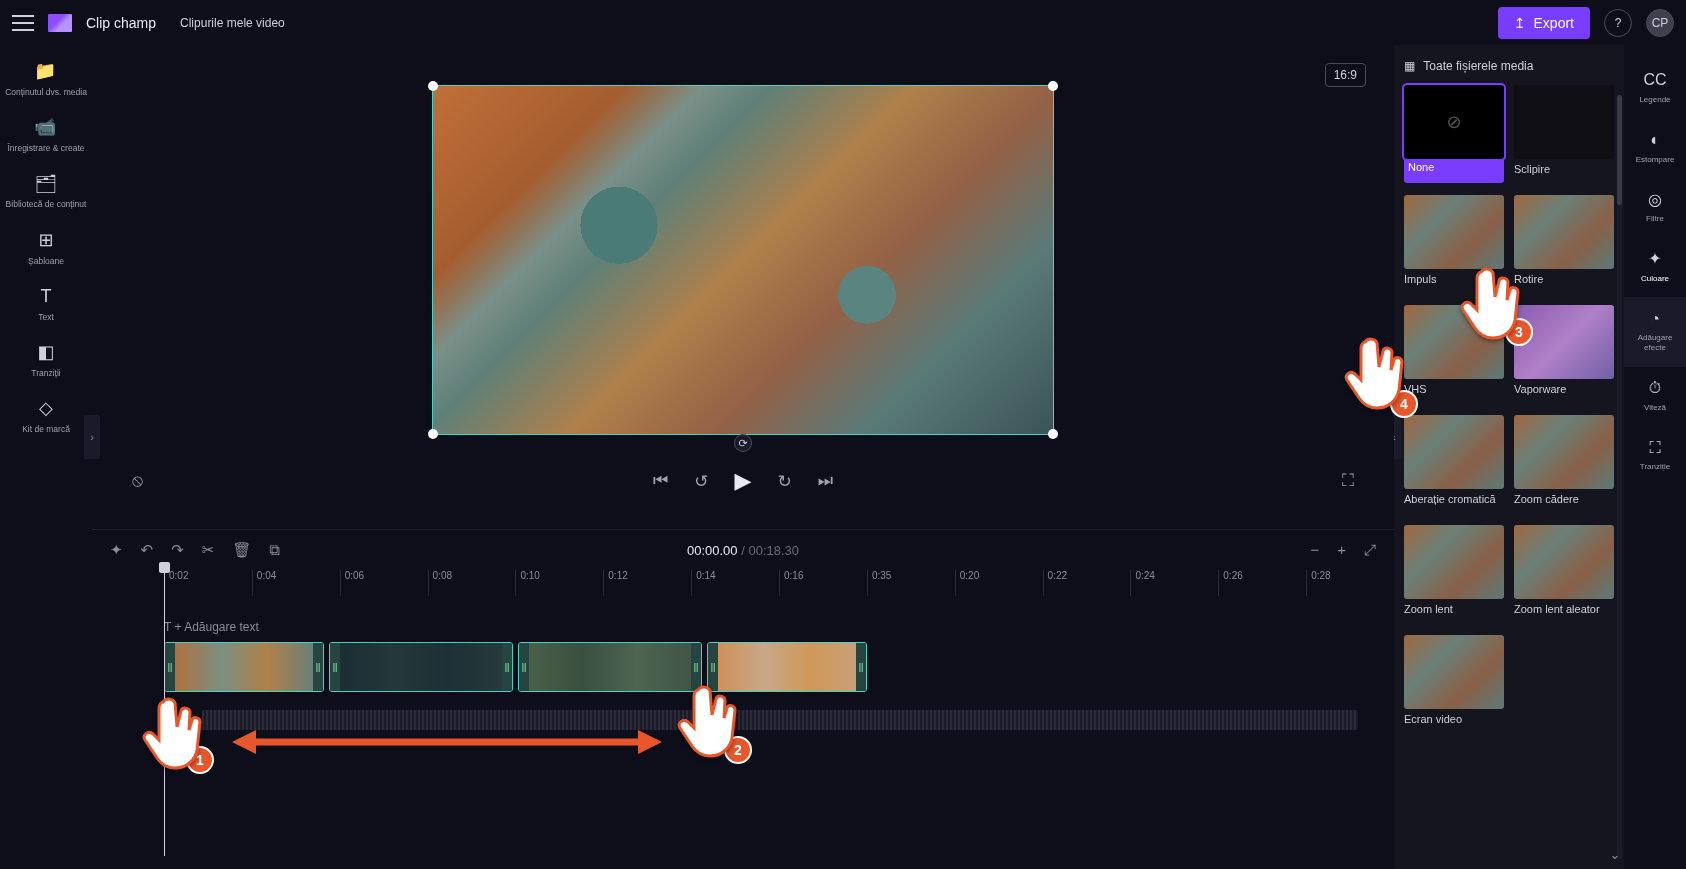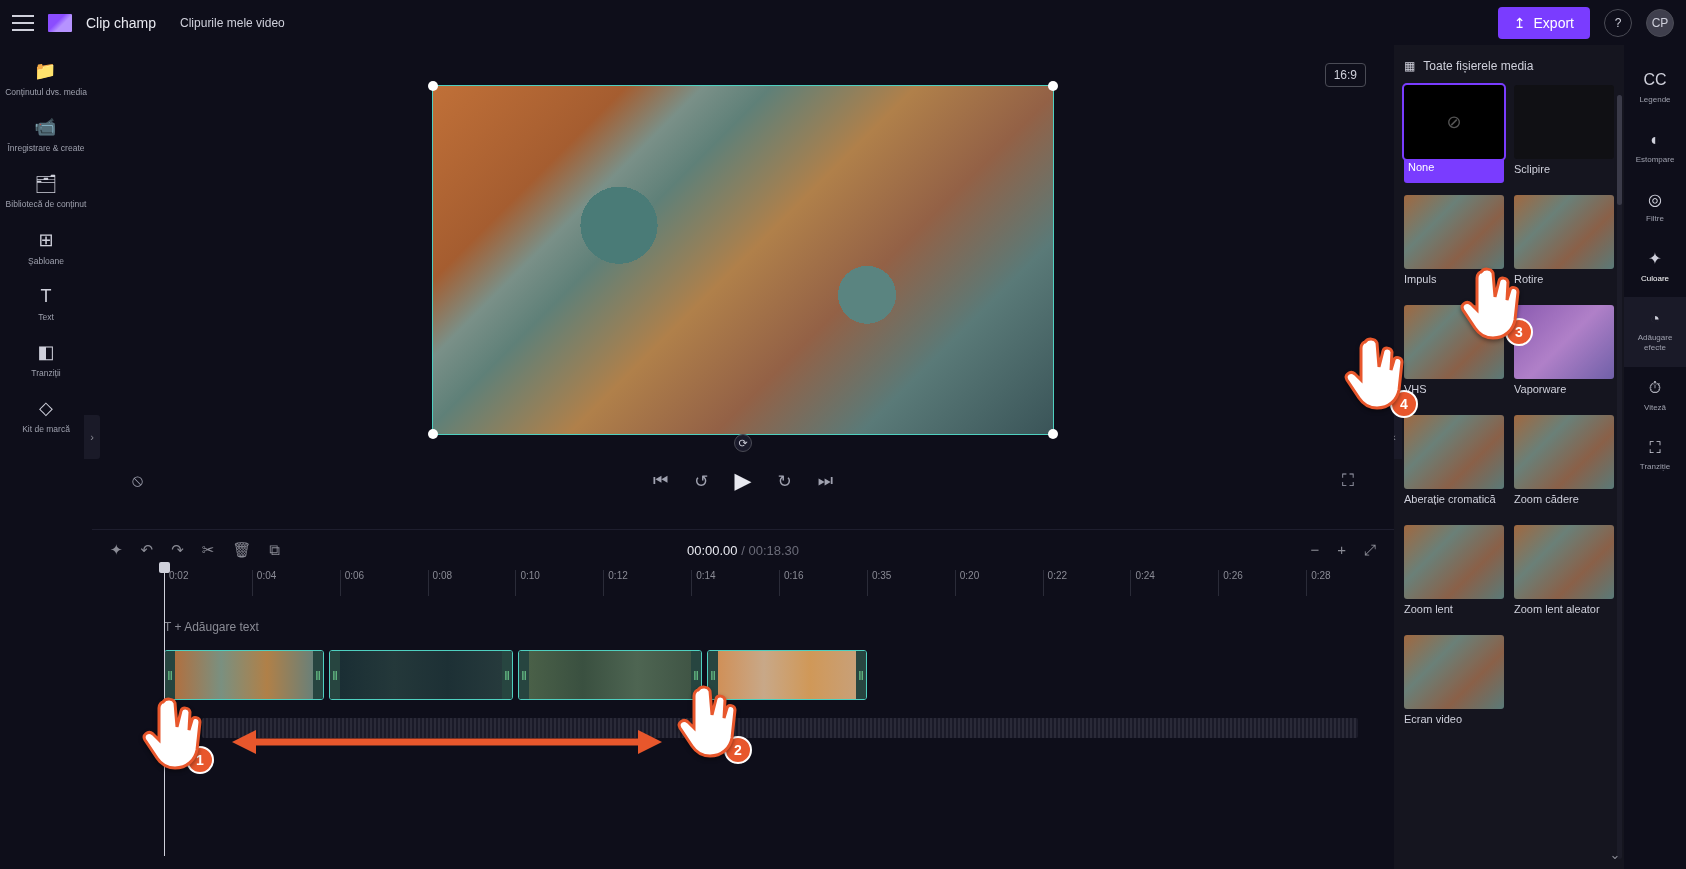--- a/index.html
+++ b/index.html
@@ -38,21 +38,21 @@
 .tl-tools{height:40px;display:flex;align-items:center;padding:0 18px;gap:18px}
 .tl-tools .tic{color:#8a8b95;cursor:pointer;font-size:15px}
 .timecode{position:absolute;left:50%;transform:translateX(-50%);font-size:13px}
 .timecode .cur{color:#e8e9f0}.timecode .dur{color:#6a6b78}
 .tl-tools-right{margin-left:auto;display:flex;gap:18px}
 .ruler{height:26px;display:flex;padding-left:72px;position:relative}
 .tick{flex:1;font-size:10px;color:#8a8b95;border-left:1px solid #2a2b38;padding-left:4px}
 .playhead{position:absolute;left:72px;top:0;bottom:-260px;width:1px;background:#cfd0db;z-index:5}
 .playhead::before{content:"";position:absolute;top:-8px;left:-5px;width:11px;height:11px;background:#cfd0db;border-radius:2px}
 .tracks{flex:1;padding:24px 18px 0 72px;position:relative}
-.add-text-row{font-size:12px;color:#8a8b95;margin-bottom:16px;cursor:pointer}
+.add-text-row{font-size:12px;color:#8a8b95;margin-bottom:8px;cursor:pointer}
 .clip-row{display:flex;gap:5px;height:50px;margin-bottom:14px}
 .clip{border:1px solid #4fd0c0;border-radius:3px;position:relative;display:flex;overflow:hidden;cursor:pointer}
 .clip .grip{width:10px;background:#274540;display:flex;align-items:center;justify-content:center;color:#8fa;font-size:9px}
 .clip .thumbs{flex:1}
 .c1{width:160px}.c2{width:184px}.c3{width:184px}.c4{width:160px}
 .c1 .thumbs{background:linear-gradient(90deg,#b07040,#7a9080,#b08048,#6a8078)}
 .c2 .thumbs{background:linear-gradient(90deg,#1a2e34,#24383a,#1d3035,#263a3c)}
 .c3 .thumbs{background:linear-gradient(90deg,#4a6048,#3a5040,#4e6552,#405545)}
 .c4 .thumbs{background:linear-gradient(90deg,#d09058,#c8a888,#d09858,#c8a078)}
 .audio-row{display:flex;align-items:center;height:28px;font-size:11px;color:#6a6b78;gap:8px}

